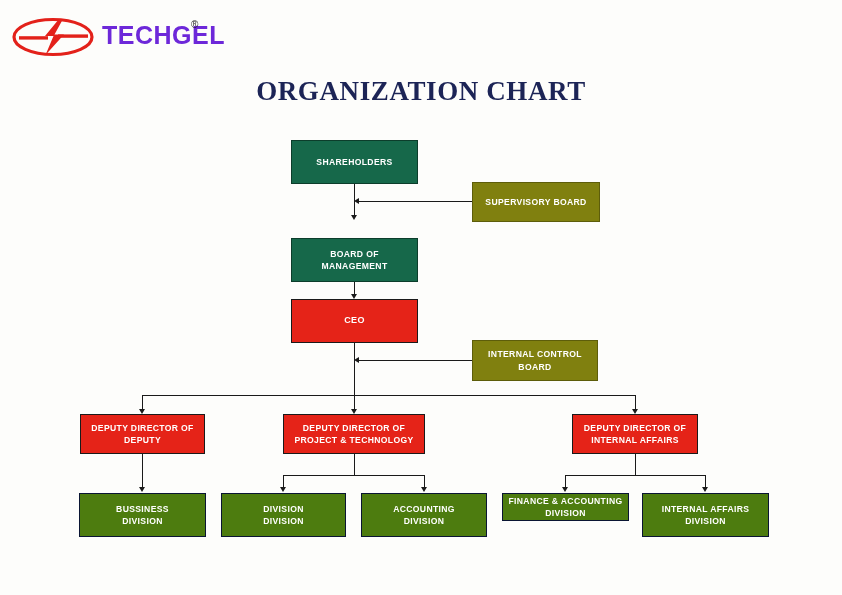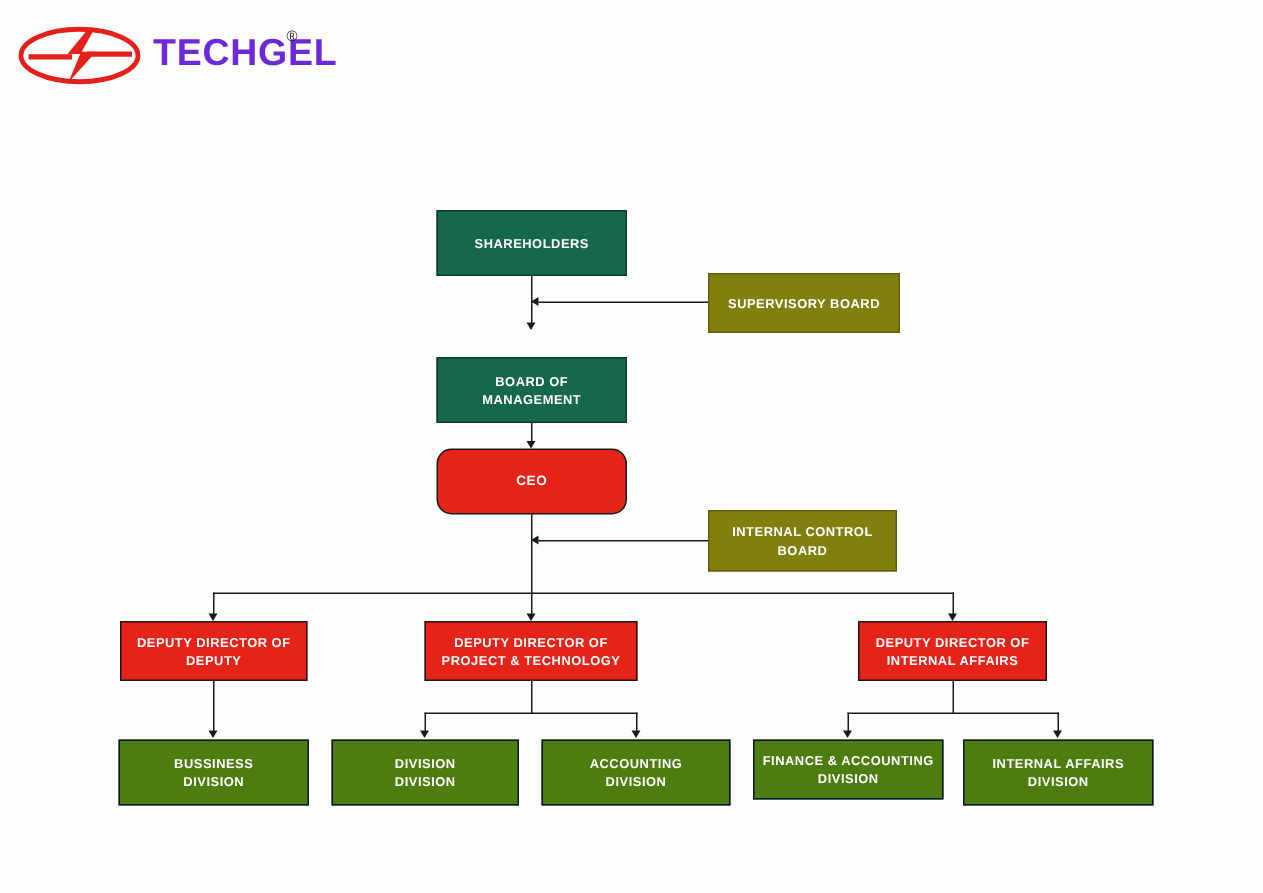--- a/index.html
+++ b/index.html
@@ -81,20 +81,21 @@
     <svg id="logo-mark" viewBox="0 0 82 40">
       <ellipse cx="41" cy="20" rx="39" ry="17.5" fill="none" stroke="#e3211a" stroke-width="3.2"></ellipse>
       <path d="M7 19.2 H36 V22.6 H7 Z" fill="#e3211a"></path>
       <path d="M46 17.4 H76 V20.8 H46 Z" fill="#e3211a"></path>
       <path d="M47 2 L33 19 L41.5 19 L33.5 38 L52 17.5 L42.5 17.5 L51 2 Z" fill="#e3211a"></path>
     </svg>
     <div id="brand-name">TECHGEL</div>
     <div id="brand-reg">®</div>
   </div>
 
+  <div id="chart-title">ORGANIZATION CHART</div>
 
   <div class="ln vln" style="left:354px;top:183px;height:33px;"></div>
   <div class="arrow-down" style="left:350.5px;top:215px;"></div>
 
   <div class="ln hln" style="left:359px;top:201px;width:113px;"></div>
   <div class="arrow-left" style="left:354px;top:197.5px;"></div>
 
   <div class="ln vln" style="left:354px;top:263px;height:33px;"></div>
   <div class="arrow-down" style="left:350.5px;top:294px;"></div>
 
@@ -136,21 +137,21 @@
     <span>SUPERVISORY BOARD</span>
   </div>
 
   <div class="node green" style="left:291px;top:220px;width:127px;height:44px;margin-top:18px;">
     <span>
       <span style="display: block;">BOARD OF</span>
       <span style="display: block;">MANAGEMENT</span>
     </span>
   </div>
 
-  <div class="node red lg" style="left:291px;top:299px;width:127px;height:44px;border-radius:10px;">
+  <div class="node red lg" style="left:291px;top:299px;width:127px;height:44px;">
     <span>CEO</span>
   </div>
 
   <div class="node olive" style="left:472px;top:340px;width:126px;height:41px;">
     <span>
       <span style="display: block;">INTERNAL CONTROL</span>
       <span style="display: block;">BOARD</span>
     </span>
   </div>
 
@@ -189,21 +190,21 @@
     </span>
   </div>
 
   <div class="node navy" style="left:361px;top:493px;width:126px;height:44px;">
     <span>
       <span style="display: block;">ACCOUNTING</span>
       <span style="display: block;">DIVISION</span>
     </span>
   </div>
 
-  <div class="node navy" style="left:502px;top:493px;width:127px;height:40px;">
+  <div class="node navy" style="left:502px;top:493px;width:127px;height:28px;">
     <span>
       <span style="display: block;">FINANCE &amp; ACCOUNTING</span>
       <span style="display: block;">DIVISION</span>
     </span>
   </div>
 
   <div class="node navy" style="left:642px;top:493px;width:127px;height:44px;">
     <span>
       <span style="display: block;">INTERNAL AFFAIRS</span>
       <span style="display: block;">DIVISION</span>

